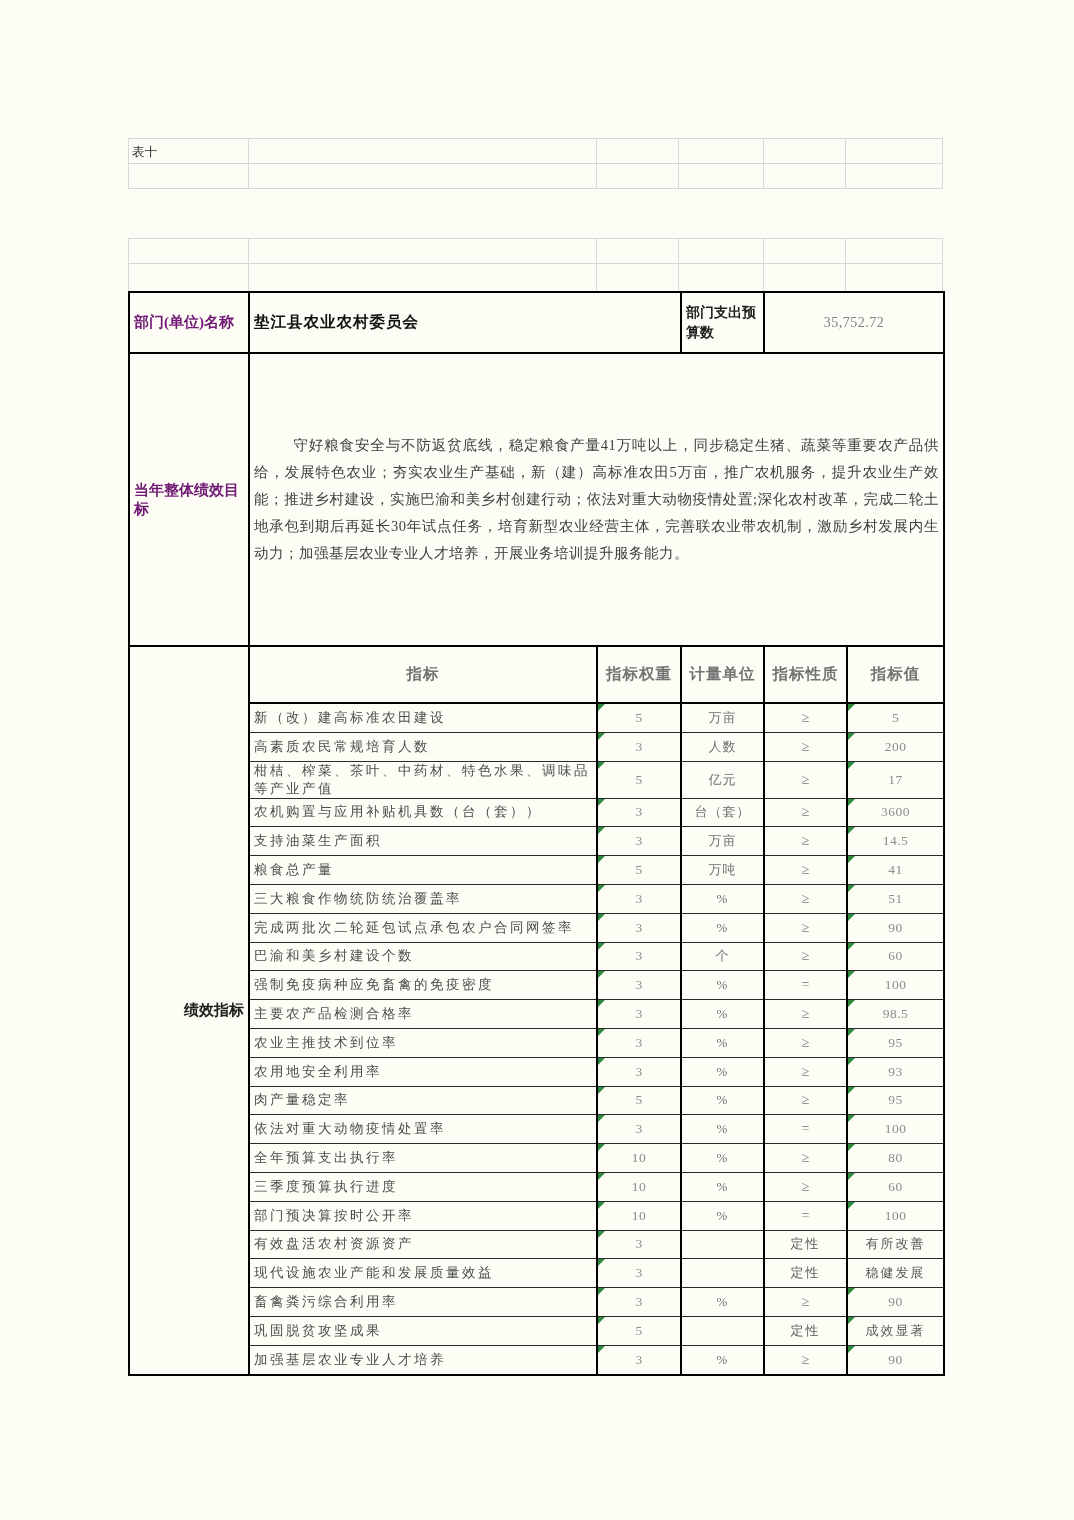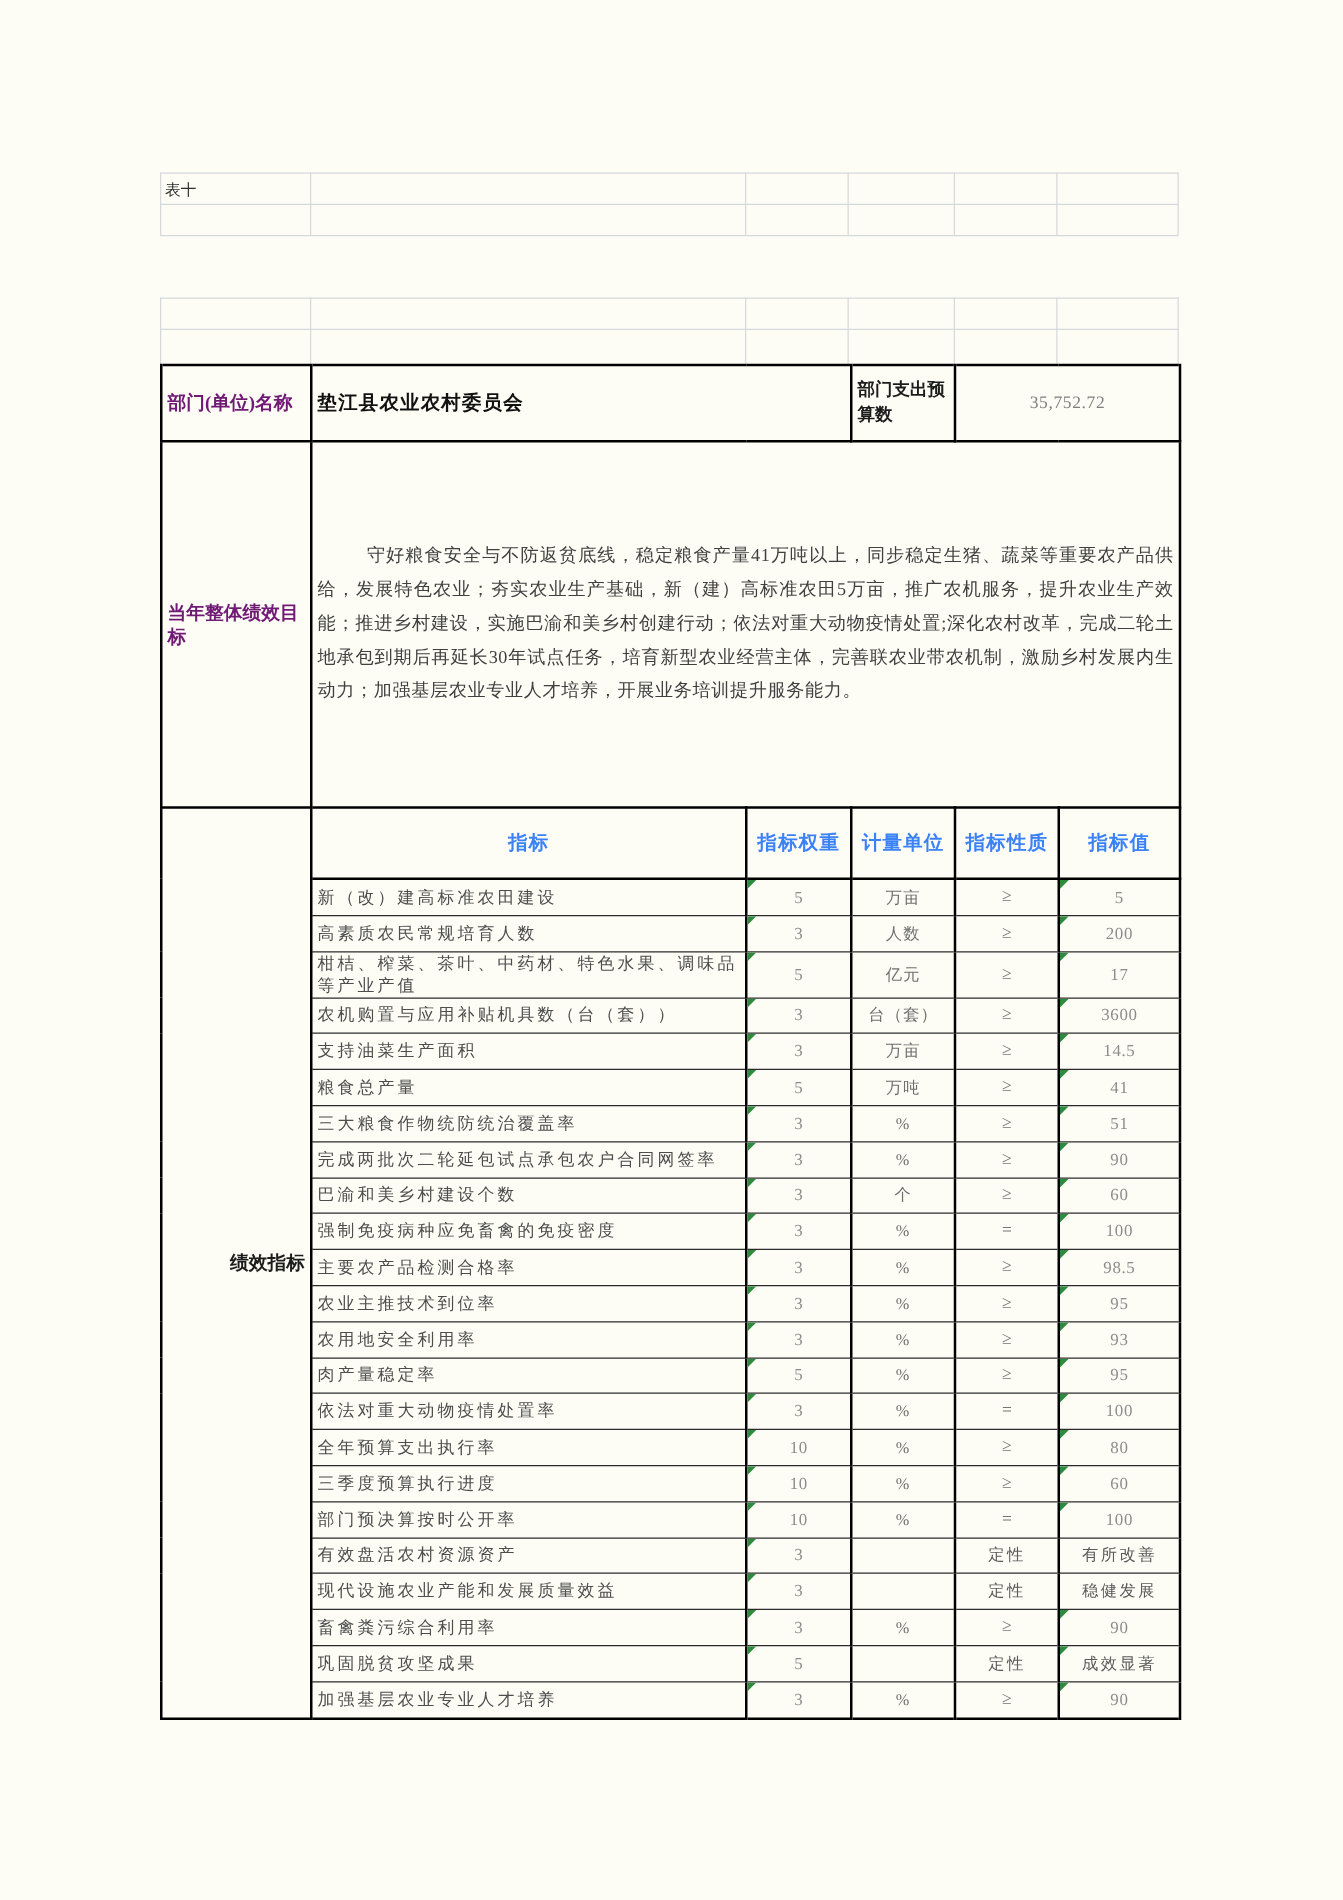--- a/index.html
+++ b/index.html
@@ -59,21 +59,21 @@
 
   .target-text{
     font-size:14.5px;color:#404040;text-align:justify;
     line-height:27px;letter-spacing:0.5px;
     padding:0 9px;
   }
   .target-text .indent{display:inline-block;width:2.7em;}
 
   .seclabel{font-weight:bold;font-size:15px;color:#1c1c1c;text-align:right;vertical-align:middle;}
 
-  .hcell{font-weight:bold;font-size:15.5px;color:#3b82f6;text-align:center;letter-spacing:1px;}
+  .hcell{font-weight:bold;font-size:15.5px;color:#737373;text-align:center;letter-spacing:1px;}
 
   .c-name{font-size:13.5px;color:#4d4d4d;letter-spacing:2.5px;text-align:left;padding-left:6px;}
   .c-weight,.c-value{font-size:13.5px;color:#8c8c8c;text-align:center;letter-spacing:0.5px;}
   .c-unit{font-size:13px;color:#6f6f6f;text-align:center;letter-spacing:1px;}
   .c-nature{font-size:14px;color:#757575;text-align:center;}
   .c-value.qual,.c-nature.qual{font-size:13px;color:#5a5a5a;letter-spacing:2px;}
   .irow td{height:27.8px;}
 
   .tri{
     position:absolute;top:0;left:0;width:0;height:0;

